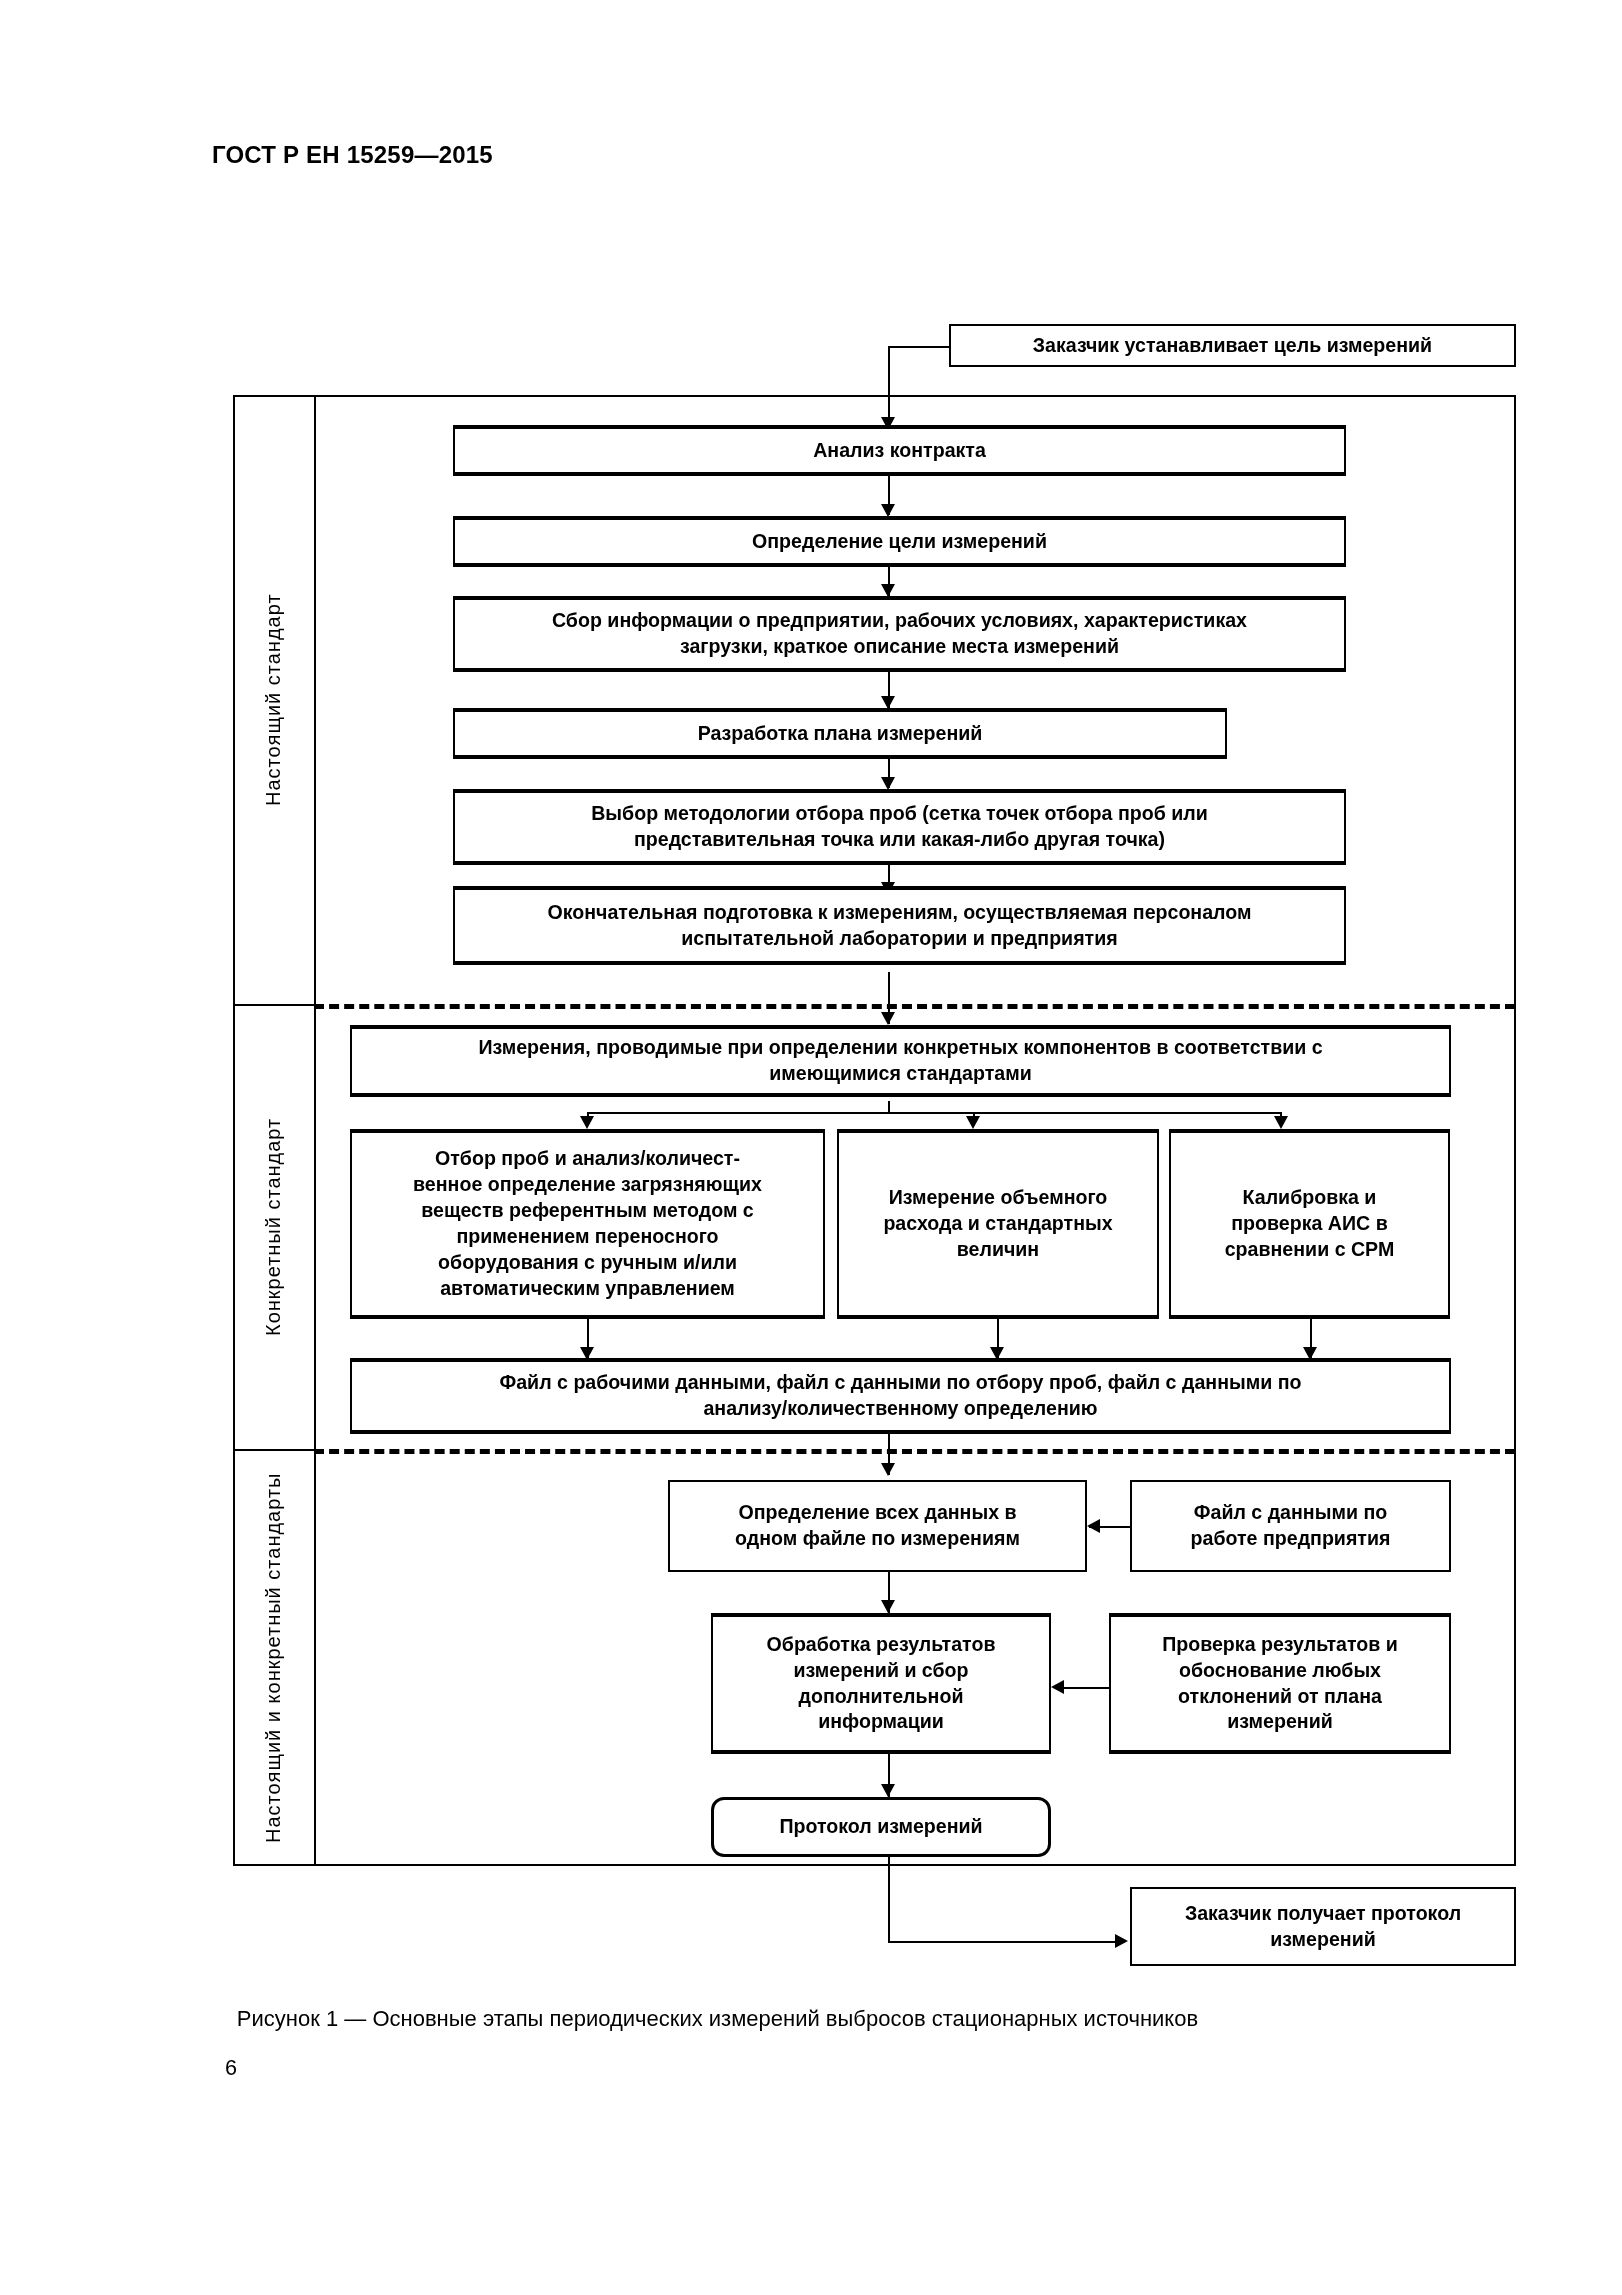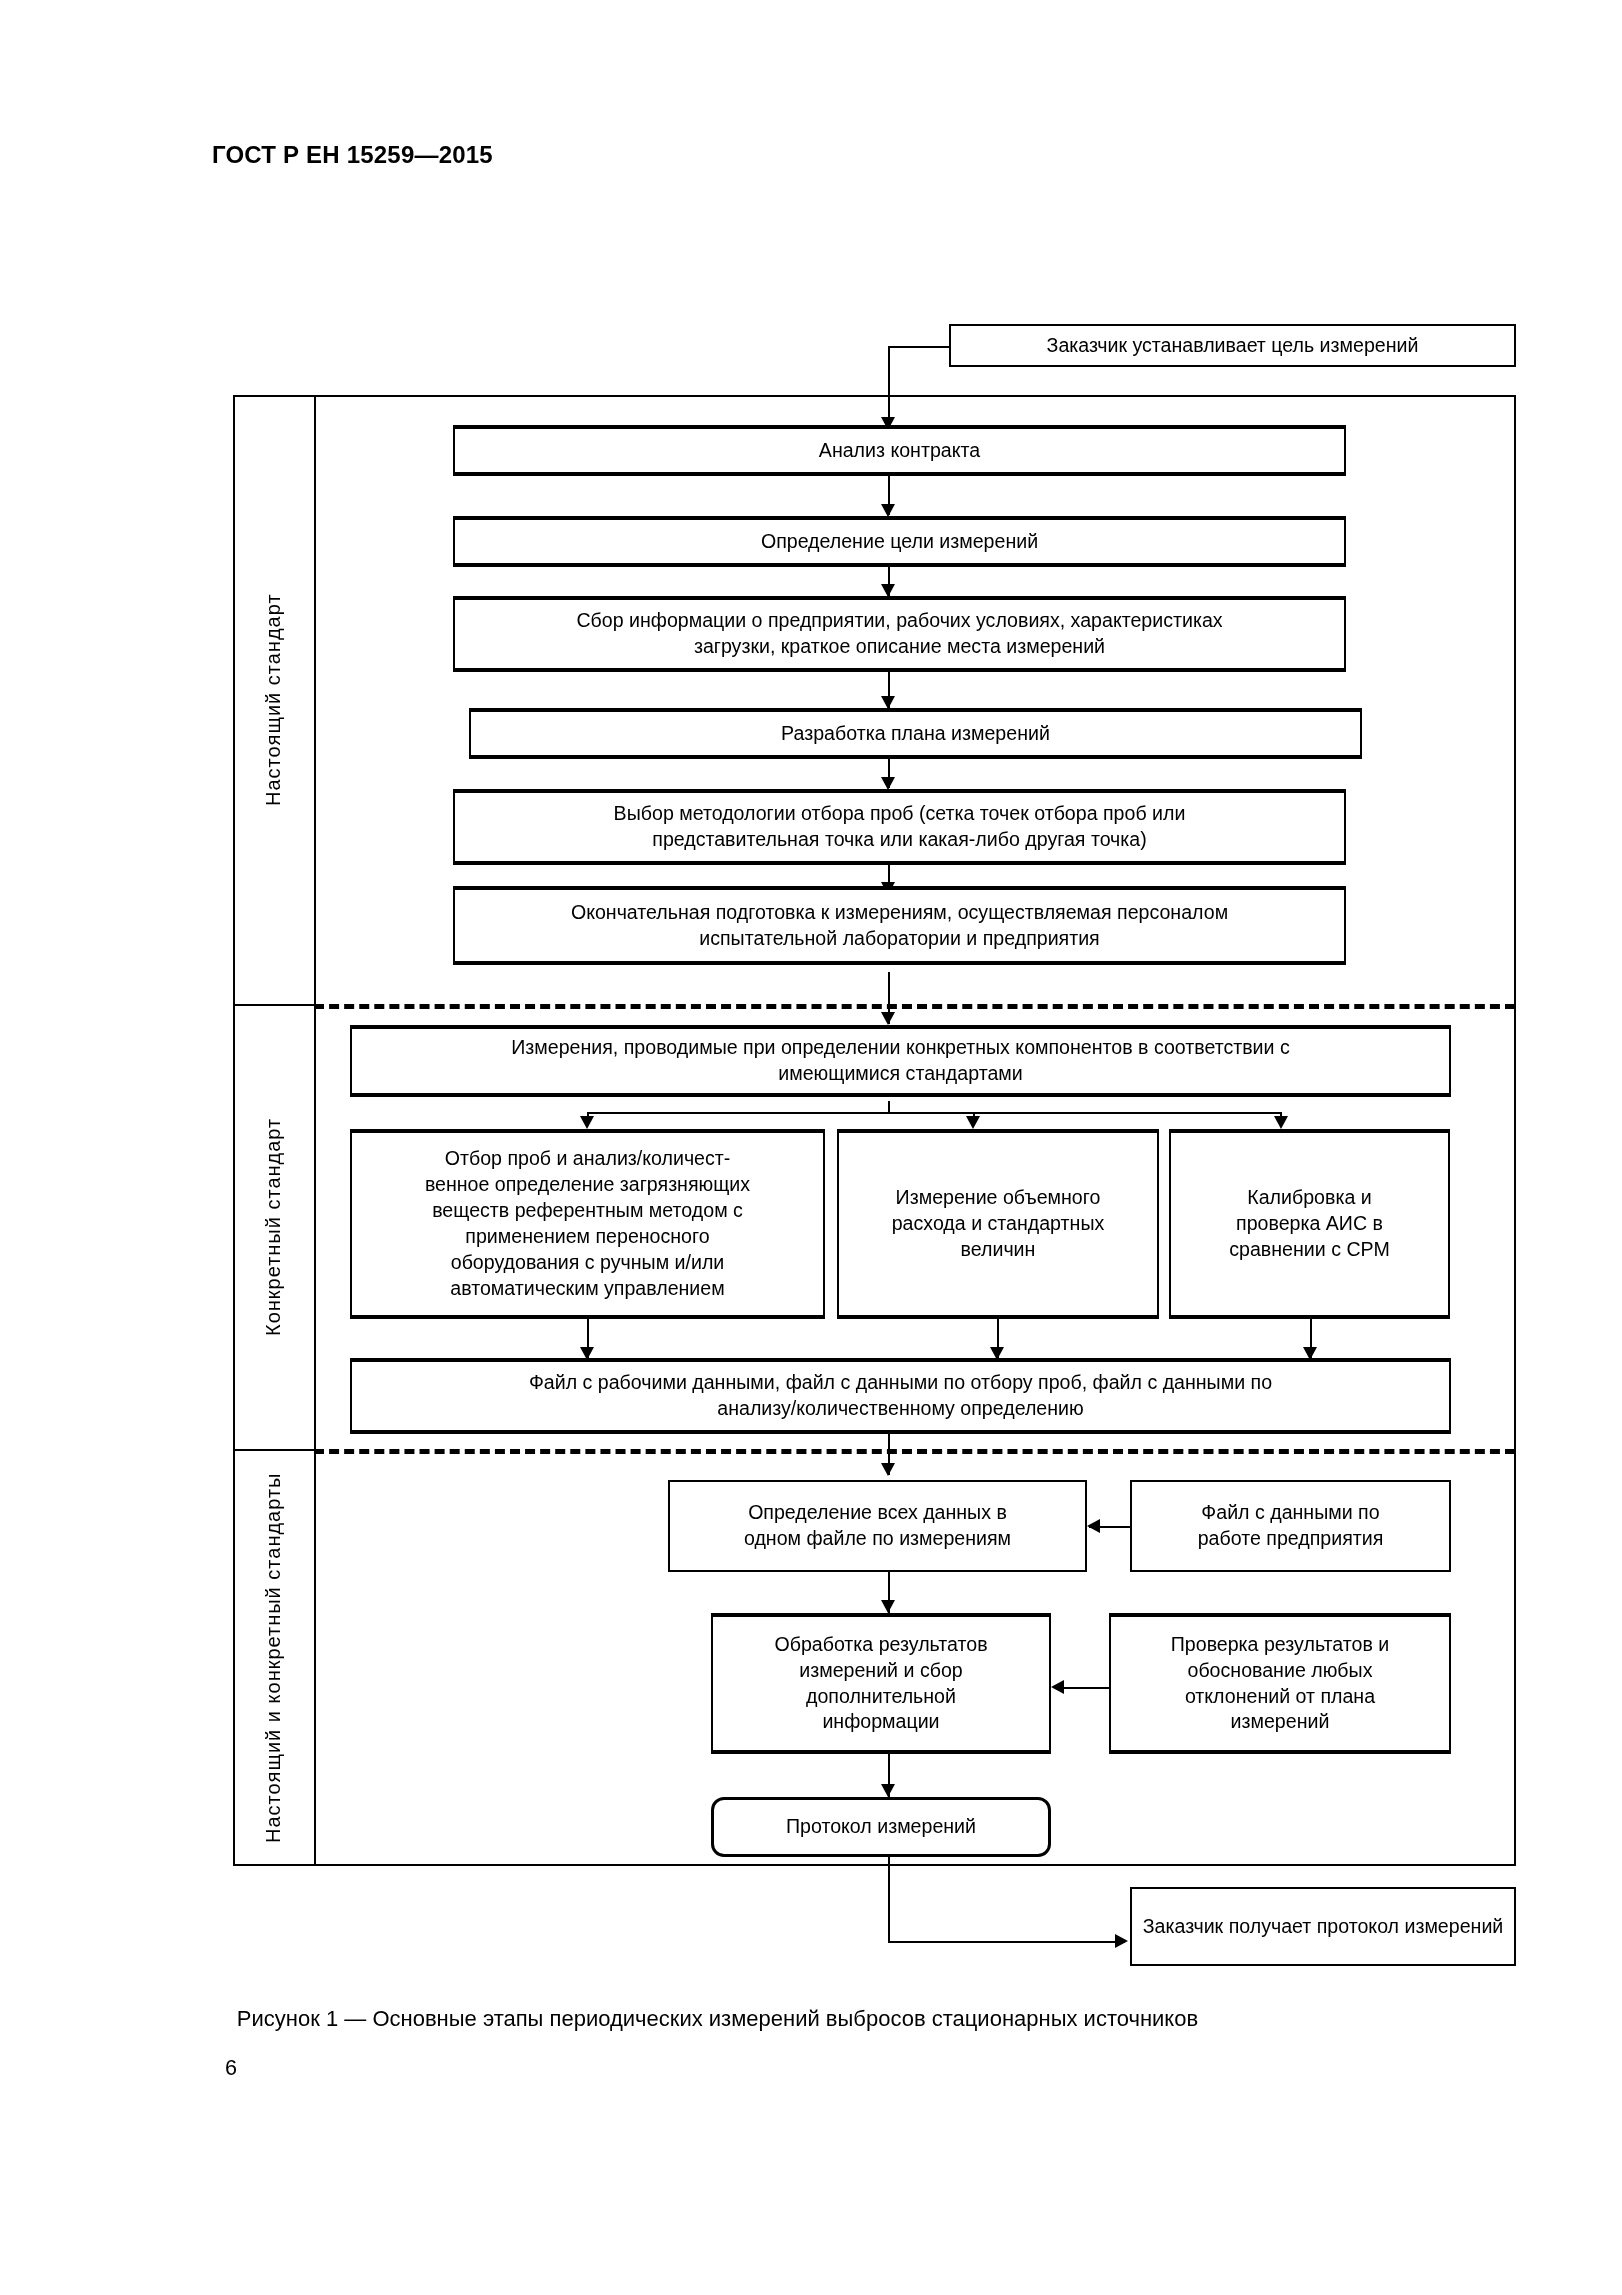--- a/index.html
+++ b/index.html
@@ -36,20 +36,21 @@
   .box{
     position:absolute;
     border:2px solid #000;
     border-top-width:4.6px;border-bottom-width:4.6px;
     background:#fff;
     display:flex;align-items:center;justify-content:center;
     text-align:center;
     font-size:19.6px;line-height:1.32;
     padding:2.6px 9.2px;
     box-sizing:border-box;
+    font-weight:bold;
   }
   .box.thin{
     border-width:2px;
   }
   .box.rounded{
     border-radius:13px;
     border-width:3.9px;
   }
   .box span{display:block;}
 
@@ -148,21 +149,21 @@
 
     <div class="box" style="left:416px;top:596px;width:893px;height:76px;">
       <div>
         <span>Сбор информации о предприятии, рабочих условиях, характеристиках</span>
         <span>загрузки, краткое описание места измерений</span>
       </div>
     </div>
     <div class="vline" style="left:851px;top:672px;height:36px;"></div>
     <div class="arrow-down" style="left:844px;top:696px;"></div>
 
-    <div class="box" style="left:432px;top:708px;width:893px;height:51px;">
+    <div class="box" style="left:416px;top:708px;width:774px;height:51px;">
       <span>Разработка плана измерений</span>
     </div>
     <div class="vline" style="left:851px;top:759px;height:29.4px;"></div>
     <div class="arrow-down" style="left:844px;top:777px;"></div>
 
     <div class="box" style="left:416px;top:789px;width:893px;height:76px;">
       <div>
         <span>Выбор методологии отбора проб (сетка точек отбора проб или</span>
         <span>представительная точка или какая-либо другая точка)</span>
       </div>

